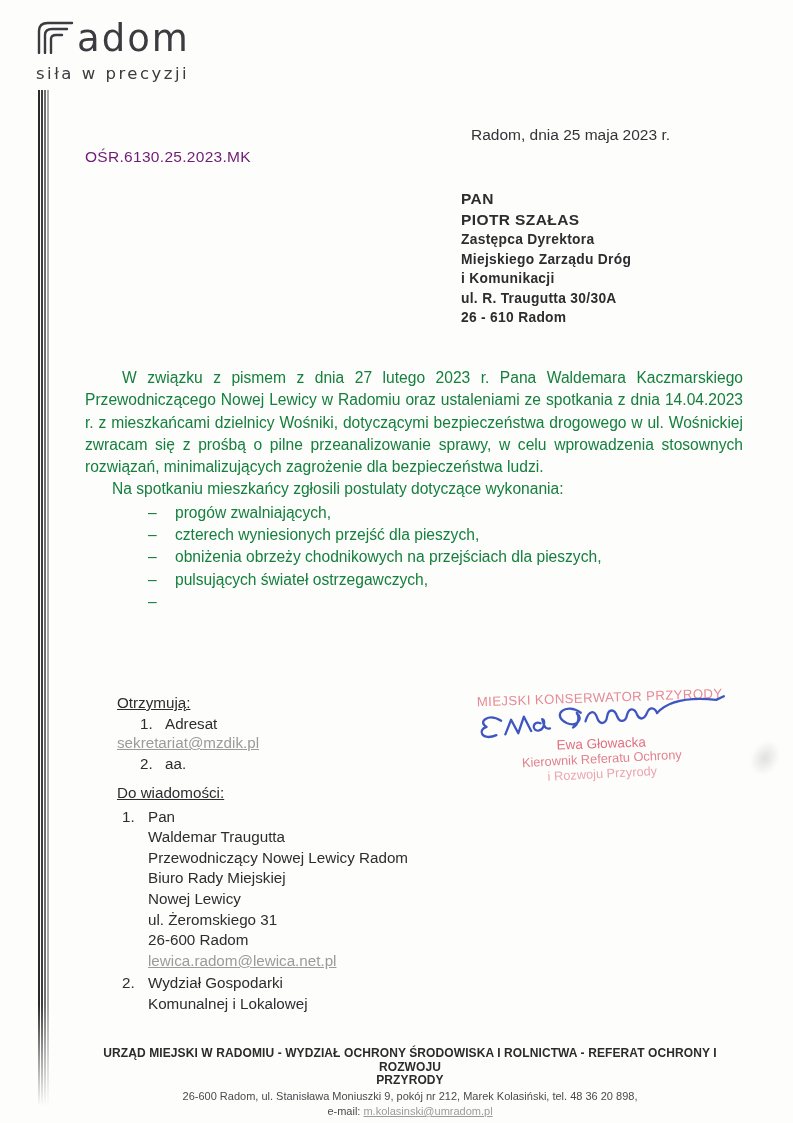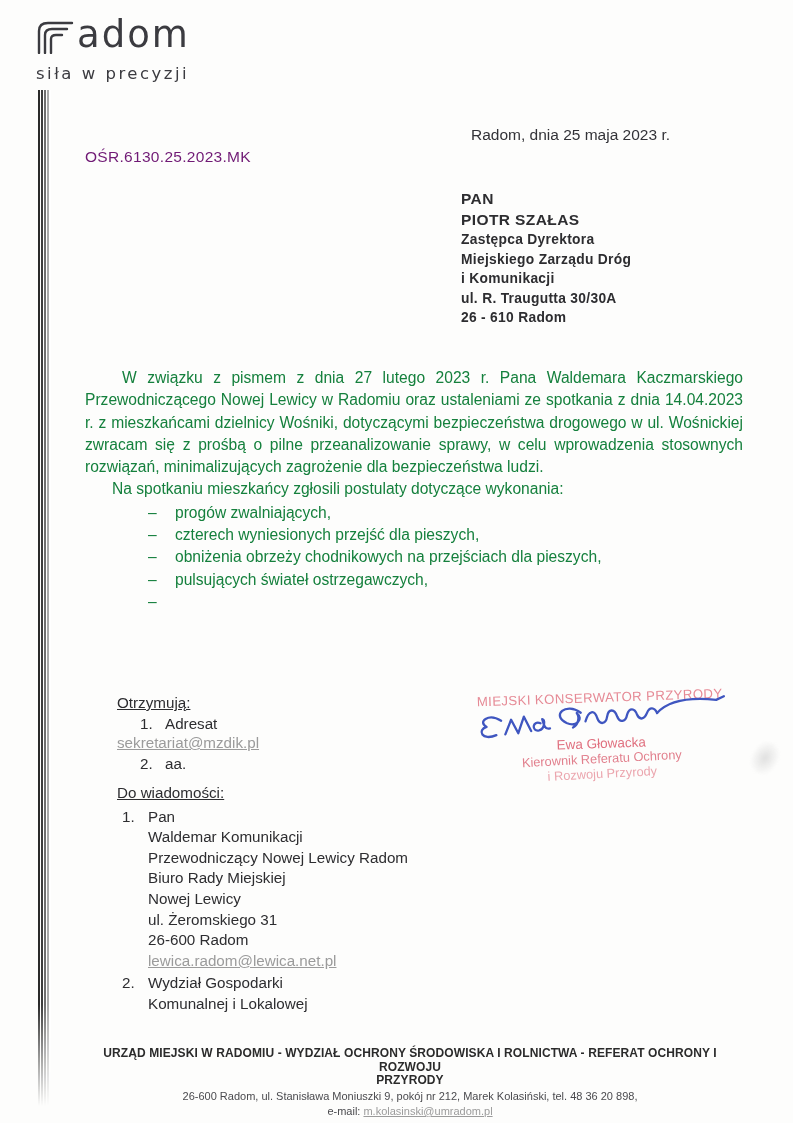--- a/index.html
+++ b/index.html
@@ -9,21 +9,21 @@
     width:793px; height:1123px;
     margin:0 auto;
     background:#fdfdfc;
     font-family:"Liberation Sans", sans-serif;
     color:#2d2d30;
     overflow:hidden;
   }
 
   
   .logo { position:absolute; left:36px; top:20px; }
-  .logo-row { display:flex; align-items:flex-start; gap:3px; }
+  .logo-row { display:flex; align-items:center; gap:3px; }
   .logo-brand {
     font-family:"DejaVu Sans", sans-serif;
     font-size:37px; font-weight:400; letter-spacing:2px;
     color:#3b3b40; line-height:0.8;
   }
   .logo-tagline {
     font-family:"DejaVu Sans", sans-serif;
     font-size:16.5px; letter-spacing:2.5px; color:#3b3b40;
     margin-top:6px;
   }
@@ -181,21 +181,21 @@
     <div class="stamp-role1">Kierownik Referatu Ochrony</div>
     <div class="stamp-role2">i Rozwoju Przyrody</div>
   </div>
 
   <div class="cc">
     <div class="head">Do wiadomości:</div>
     <div class="item">
       <span class="num">1.</span>
       <span class="lines">
         <div>Pan</div>
-        <div>Waldemar Komunikacji</div>
+        <div>Waldemar Traugutta</div>
         <div>Przewodniczący Nowej Lewicy Radom</div>
         <div>Biuro Rady Miejskiej</div>
         <div>Nowej Lewicy</div>
         <div>ul. Żeromskiego 31</div>
         <div>26-600 Radom</div>
         <div><a class="maillink" href="#">lewica.radom@lewica.net.pl</a></div>
       </span>
     </div>
     <div class="item">
       <span class="num">2.</span>

